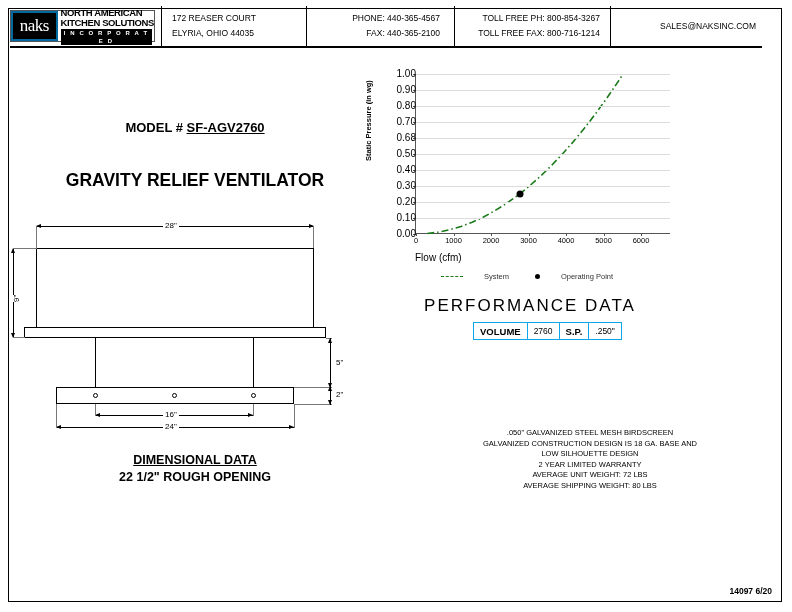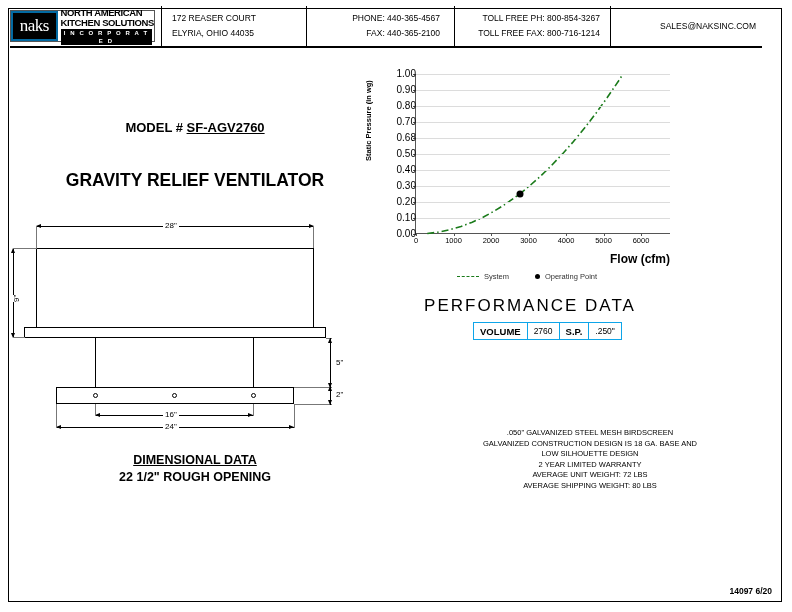--- a/index.html
+++ b/index.html
@@ -231,43 +231,43 @@
     font-size: 7.5px;
     font-weight: bold;
     transform: rotate(-90deg);
     transform-origin: left top;
     white-space: nowrap;
   }
   .xlabel {
     position: absolute;
     left: 53px; top: 186px;
     width: 255px;
-    text-align: right;
-    font-size: 12px;
-    font-weight: bold;
+    text-align: left;
+    font-size: 10px;
+    font-weight: normal;
   }
   .op-dot {
     position: absolute;
     width: 7px; height: 7px;
     background: #000;
     border-radius: 50%;
     transform: translate(-50%, -50%);
   }
   .legend {
     position: absolute;
     left: 362px; top: 272px;
     width: 330px;
     display: flex;
     justify-content: center;
     align-items: center;
     gap: 26px;
     font-size: 7.5px;
     color: #333;
   }
-  .legend-item { display: flex; align-items: center; gap: 5px; }
+  .legend-item { display: flex; align-items: center; gap: 21px; }
   .legend-line {
     width: 22px; height: 0;
     border-top: 1.6px dashed #1a7a1a;
   }
   .legend-dot {
     width: 5px; height: 5px;
     background: #000;
     border-radius: 50%;
   }
 

